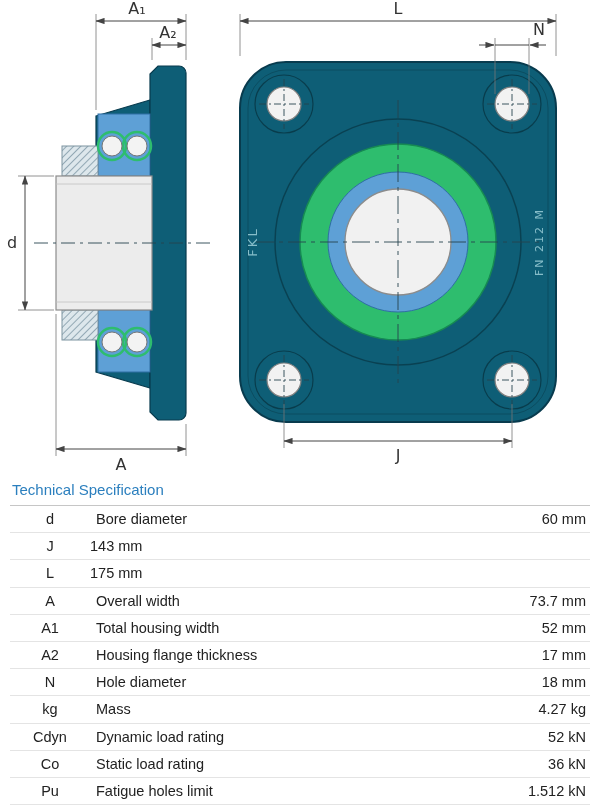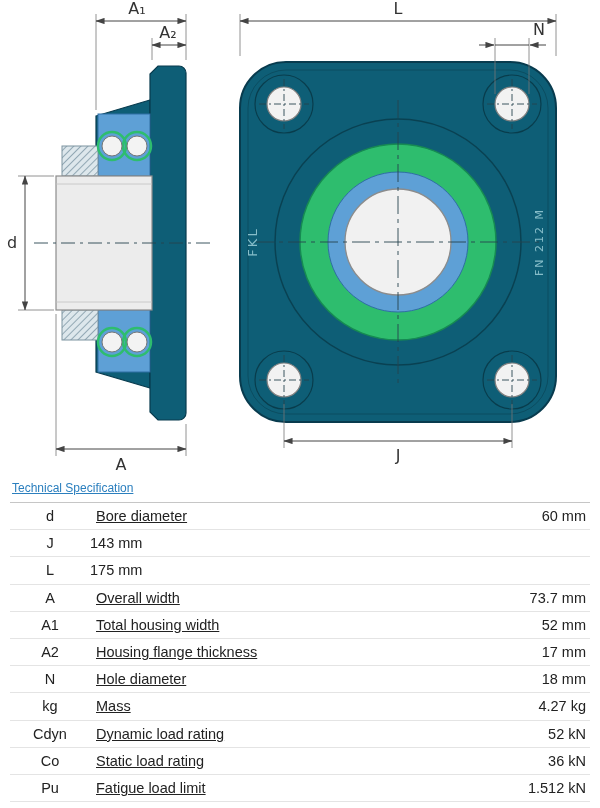--- a/index.html
+++ b/index.html
@@ -23,34 +23,33 @@
     fill: #86bdc9;
     letter-spacing: 2px;
   }
   .dl { stroke: #444; stroke-width: 1; }
   .el { stroke: #777; stroke-width: 0.8; }
   .cl { stroke: #27444f; stroke-width: 0.9; fill: none; }
 
   .spec { padding: 0 10px; }
   .spec-title {
     color: #2b7fbe;
-    font-size: 12px;
+    font-size: 15px;
     padding: 9px 2px 7px 2px;
     border-bottom: 1px solid #c6c6c6;
-    text-decoration: underline;
   }
   .spec-row {
     display: flex;
     align-items: center;
     height: 26.2px;
     border-bottom: 1px solid #e4e4e4;
     font-size: 14.5px;
   }
   .spec-sym { flex: 0 0 80px; text-align: center; }
-  .spec-label { flex: 1 1 auto; padding-left: 6px; text-decoration: underline; }
+  .spec-label { flex: 1 1 auto; padding-left: 6px; }
   .spec-value { flex: 0 0 auto; text-align: left; padding-right: 4px; }
 </style>
 </head>
 <body>
 
 <div class="drawing">
 <svg width="600" height="472" viewBox="0 0 600 472">
   <defs>
     <marker id="arr" viewBox="0 0 10 7" refX="9.5" refY="3.5" markerWidth="9" markerHeight="6.3" orient="auto-start-reverse">
       <path d="M0,0 L10,3.5 L0,7 Z" fill="#444"></path>
@@ -230,16 +229,16 @@
     <div class="spec-label">Dynamic load rating</div>
     <div class="spec-value">52 kN</div>
   </div>
   <div class="spec-row">
     <div class="spec-sym">Co</div>
     <div class="spec-label">Static load rating</div>
     <div class="spec-value">36 kN</div>
   </div>
   <div class="spec-row">
     <div class="spec-sym">Pu</div>
-    <div class="spec-label">Fatigue load limit</div>
+    <div class="spec-label">Fatigue holes limit</div>
     <div class="spec-value">1.512 kN</div>
   </div>
 </div>
 
 </body></html>

